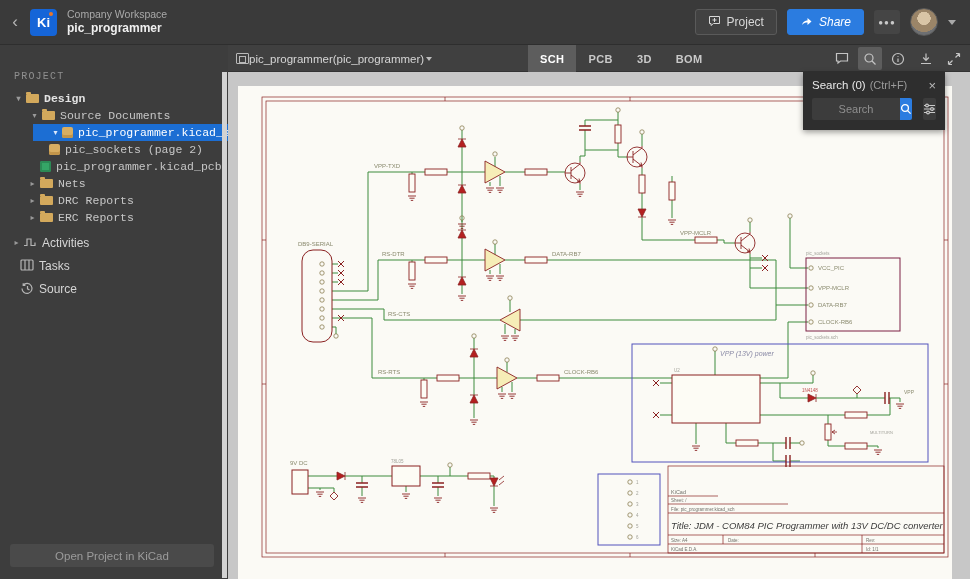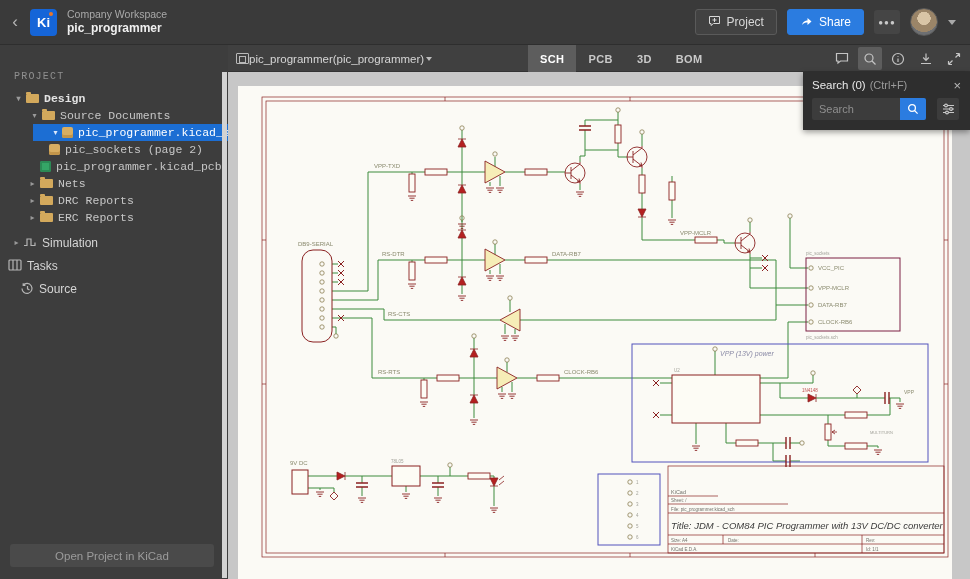--- a/index.html
+++ b/index.html
@@ -10,21 +10,21 @@
   .header{position:absolute;left:0;top:0;width:970px;height:45px;background:#3a3a3a;border-bottom:1px solid #2e2e2e;display:flex;align-items:center;}
   .back{width:30px;text-align:center;color:#b5b5b5;font-size:17px;cursor:pointer;}
   .logo{width:27px;height:27px;border-radius:4px;background:#1565d8;color:#fff;font-weight:bold;font-size:13px;display:flex;align-items:center;justify-content:center;position:relative;margin-right:10px;}
   .logo::after{content:"";position:absolute;top:3px;right:4px;width:4px;height:4px;border-radius:50%;background:#e8762c;}
   .htxt{display:flex;flex-direction:column;line-height:1.25;}
   .ws{font-size:10.5px;color:#a9a9a9;}
   .pj{font-size:12px;color:#f0f0f0;font-weight:bold;}
   .hright{margin-left:auto;display:flex;align-items:center;gap:10px;padding-right:14px;}
   .btn{height:26px;display:flex;align-items:center;gap:6px;padding:0 12px;border-radius:3px;font-size:12px;cursor:pointer;}
   .btn.ghost{background:#424242;border:1px solid #5a5a5a;color:#d8d8d8;}
-  .btn.primary{background:#2b7ce0;color:#fff;border:1px solid #2b7ce0;}
+  .btn.primary{background:#2b7ce0;color:#fff;border:1px solid #2b7ce0;font-style:italic;}
   .more{width:26px;height:24px;border-radius:3px;background:#454545;color:#c9c9c9;font-size:8px;letter-spacing:1px;display:flex;align-items:center;justify-content:center;cursor:pointer;}
   .avatar{width:28px;height:28px;border-radius:50%;border:1px solid #5a5a5a;background:radial-gradient(circle at 50% 36%, #d9c5a6 0 31%, #9b8568 32% 64%, #6d6f72 65% 100%);cursor:pointer;}
   .caret{width:0;height:0;border-left:4px solid transparent;border-right:4px solid transparent;border-top:5px solid #a9a9a9;cursor:pointer;}
 
   
   .toolbar{position:absolute;left:228px;top:45px;width:742px;height:27px;background:#404040;border-bottom:1px solid #333;}
   .docsel{position:absolute;left:8px;top:0;height:27px;display:flex;align-items:center;color:#d6d6d6;font-size:11.5px;cursor:pointer;}
   .docicon{width:13px;height:11px;border:1px solid #b9b9b9;border-radius:1px;position:relative;}
   .docicon::after{content:"";position:absolute;left:2px;top:2px;width:5px;height:5px;border:1px solid #b9b9b9;}
   .chev{width:0;height:0;border-left:3.5px solid transparent;border-right:3.5px solid transparent;border-top:4px solid #bdbdbd;margin-left:2px;}
@@ -52,26 +52,26 @@
   .fico.sch{background:#d8ae62;box-shadow:inset 0 -3px 0 #c2954a;}
   .fico.pcb{background:#35a566;box-shadow:inset 0 0 0 2px #2c8a55;}
   .sicon{flex:none;width:15px;height:13px;margin-right:4px;}
   .sicon svg{stroke:#b5b5b5;fill:none;stroke-width:1.2;}
   .open-btn{position:absolute;left:10px;bottom:12px;width:204px;height:23px;background:#4a4a4a;border-radius:3px;color:#9b9b9b;font-size:11.5px;display:flex;align-items:center;justify-content:center;cursor:pointer;}
 
   
   .canvas{position:absolute;left:228px;top:72px;width:742px;height:507px;background:#c7c7c7;}
 
   
-  .spanel{position:absolute;left:575px;top:0;width:167px;height:58px;background:#2e2e2e;box-shadow:0 2px 6px rgba(0,0,0,.4);z-index:5;}
+  .spanel{position:absolute;left:575px;top:0;width:142px;height:58px;background:#2e2e2e;box-shadow:0 2px 6px rgba(0,0,0,.4);z-index:5;}
   .sp-head{display:flex;align-items:center;height:26px;padding:0 9px;font-size:11.5px;color:#e8e8e8;}
   .sp-short{color:#9a9a9a;margin-left:4px;font-size:11px;}
   .sp-close{margin-left:auto;color:#b9b9b9;font-size:13px;cursor:pointer;}
   .sp-body{display:flex;align-items:center;padding:0 9px;}
-  .sp-input{width:88px;height:22px;background:#3c3c3c;border:none;border-radius:2px 0 0 2px;color:#ddd;font-size:11px;padding:0 7px;outline:none;}
+  .sp-input{width:88px;height:22px;background:#3c3c3c;border:none;border-radius:2px 0 0 2px;color:#ddd;font-size:11px;padding:0 7px;outline:none;text-align:center;}
   .sp-input::placeholder{color:#8f8f8f;}
   .sp-go{width:26px;height:22px;background:#2b7ce0;border-radius:0 2px 2px 0;display:flex;align-items:center;justify-content:center;cursor:pointer;}
   .sp-filter{margin-left:11px;width:22px;height:22px;background:#3c3c3c;border-radius:2px;display:flex;align-items:center;justify-content:center;cursor:pointer;}
 
   
   .wire{stroke:#3d8b3d;stroke-width:1;fill:none;}
   .tb{stroke:#8a2121;stroke-width:.7;fill:none;}
   text.nl{fill:#8a8a6e;font-size:6px;}
   text.tiny{fill:#a3a39b;font-size:4.5px;}
   text.redl{fill:#c05050;font-size:4.5px;}
@@ -195,23 +195,23 @@
       <span class="tchev">▸</span>
       <span class="fold"></span>
       <span class="lbl">ERC Reports</span>
     </div>
 
     <div class="sect" style="padding-left:10px;margin-top:5px">
       <span class="tchev">▸</span>
       <span class="sicon"><svg width="15" height="12" viewBox="0 0 15 12">
             <path d="M1,9.5 h3 v-6.5 h4 v6.5 h4 v-3"></path>
           </svg></span>
-      <span>Simulation</span>
-    </div>
-    <div class="sect" style="padding-left:8px">
+      <span>Activities</span>
+    </div>
+    <div class="sect" style="padding-left:20px">
       <span class="sicon"><svg width="15" height="12" viewBox="0 0 15 12">
             <rect x="1" y="1" width="12" height="10" rx="1"></rect>
             <path d="M5,1 v10 M9,1 v10"></path>
           </svg></span>
       <span>Tasks</span>
     </div>
     <div class="sect" style="padding-left:20px">
       <span class="sicon"><svg width="15" height="13" viewBox="0 0 15 13">
             <path d="M3.2,3.2 A5,5 0 1 1 2,6.5 M3.2,1.2 v2.2 h2.2 M7.5,4 v2.8 l2,1.3"></path>
           </svg></span>

